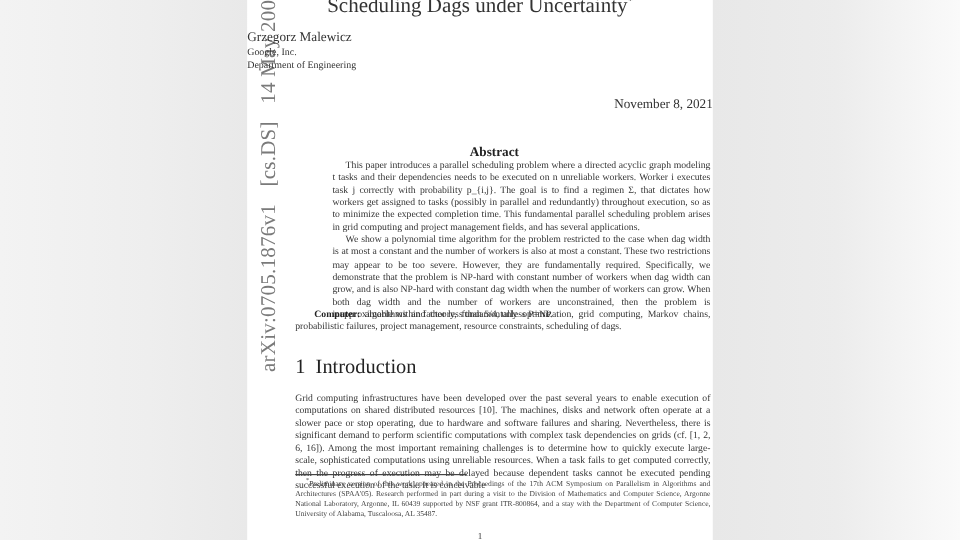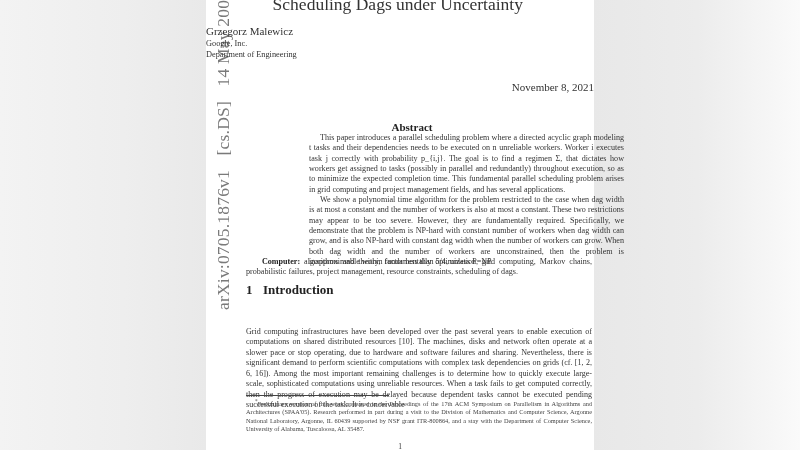--- a/index.html
+++ b/index.html
@@ -41,31 +41,31 @@
   .date {
     position: absolute; left: 206px; width: 388px; top: 81px; text-align: right;
     font-size: 11px; color: #333;
   }
   .abstract-head {
     position: absolute; left: 206px; width: 412px; top: 121px; text-align: center;
     font-size: 11px; font-weight: bold; color: #222;
   }
   .abstract {
     position: absolute; left: 277px; width: 315px; top: 133px;
-    font-size: 8.1px; line-height: 10.35px; text-align: justify; color: #333; margin-left: 32px;
+    font-size: 8.1px; line-height: 10.35px; text-align: justify; color: #333;
   }
   .abstract p { margin: 0; text-indent: 11px; }
   .keywords {
     position: absolute; left: 246px; width: 346px; top: 257px;
     font-size: 8.1px; line-height: 10.4px; text-align: justify; color: #333;
   }
   .keywords b { font-weight: bold; color: #222; }
   .section-head {
-    position: absolute; left: 246px; top: 282px;
-    font-size: 13px; font-weight: bold; color: #222;
+    position: absolute; left: 246px; top: 296px;
+    font-size: 17px; font-weight: normal; color: #222;
   }
   .section-head .num { display: inline-block; width: 17px; }
   .intro {
     position: absolute; left: 246px; width: 346px; top: 310px;
     font-size: 8.05px; line-height: 10.45px; text-align: justify; color: #333; margin-top: 17px;
   }
   .footnote-rule {
     position: absolute; left: 246px; top: 395px; width: 143px; height: 0;
     border-top: 0.8px solid #444;
   }

